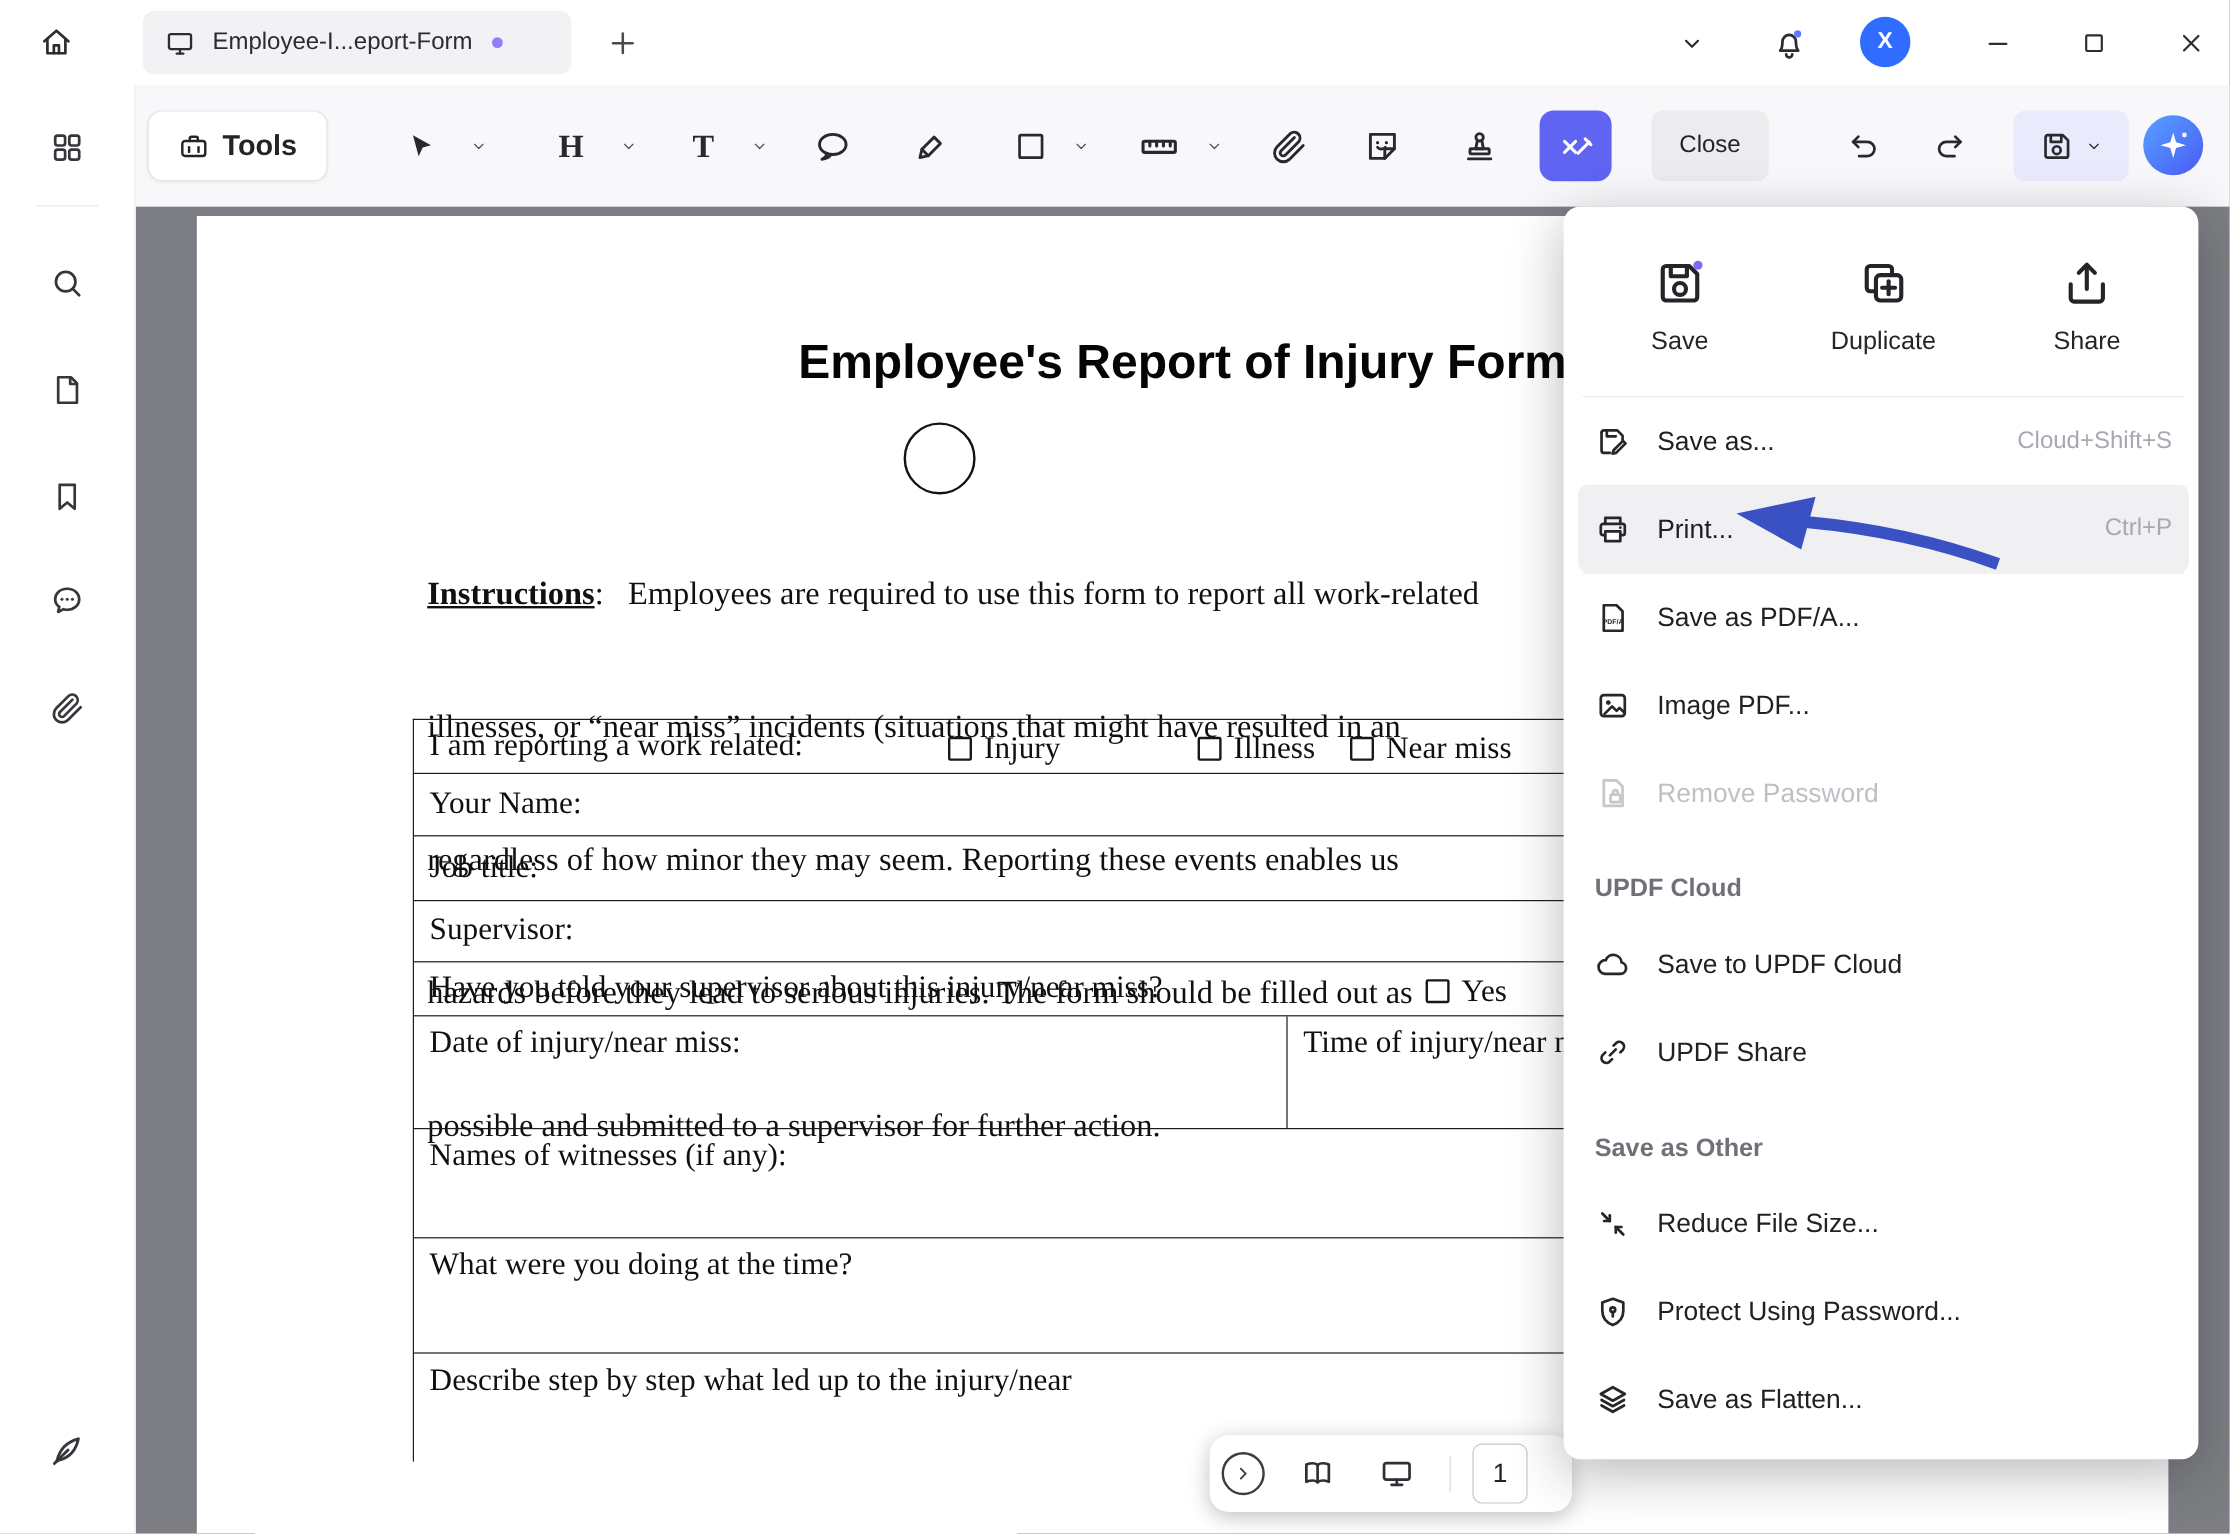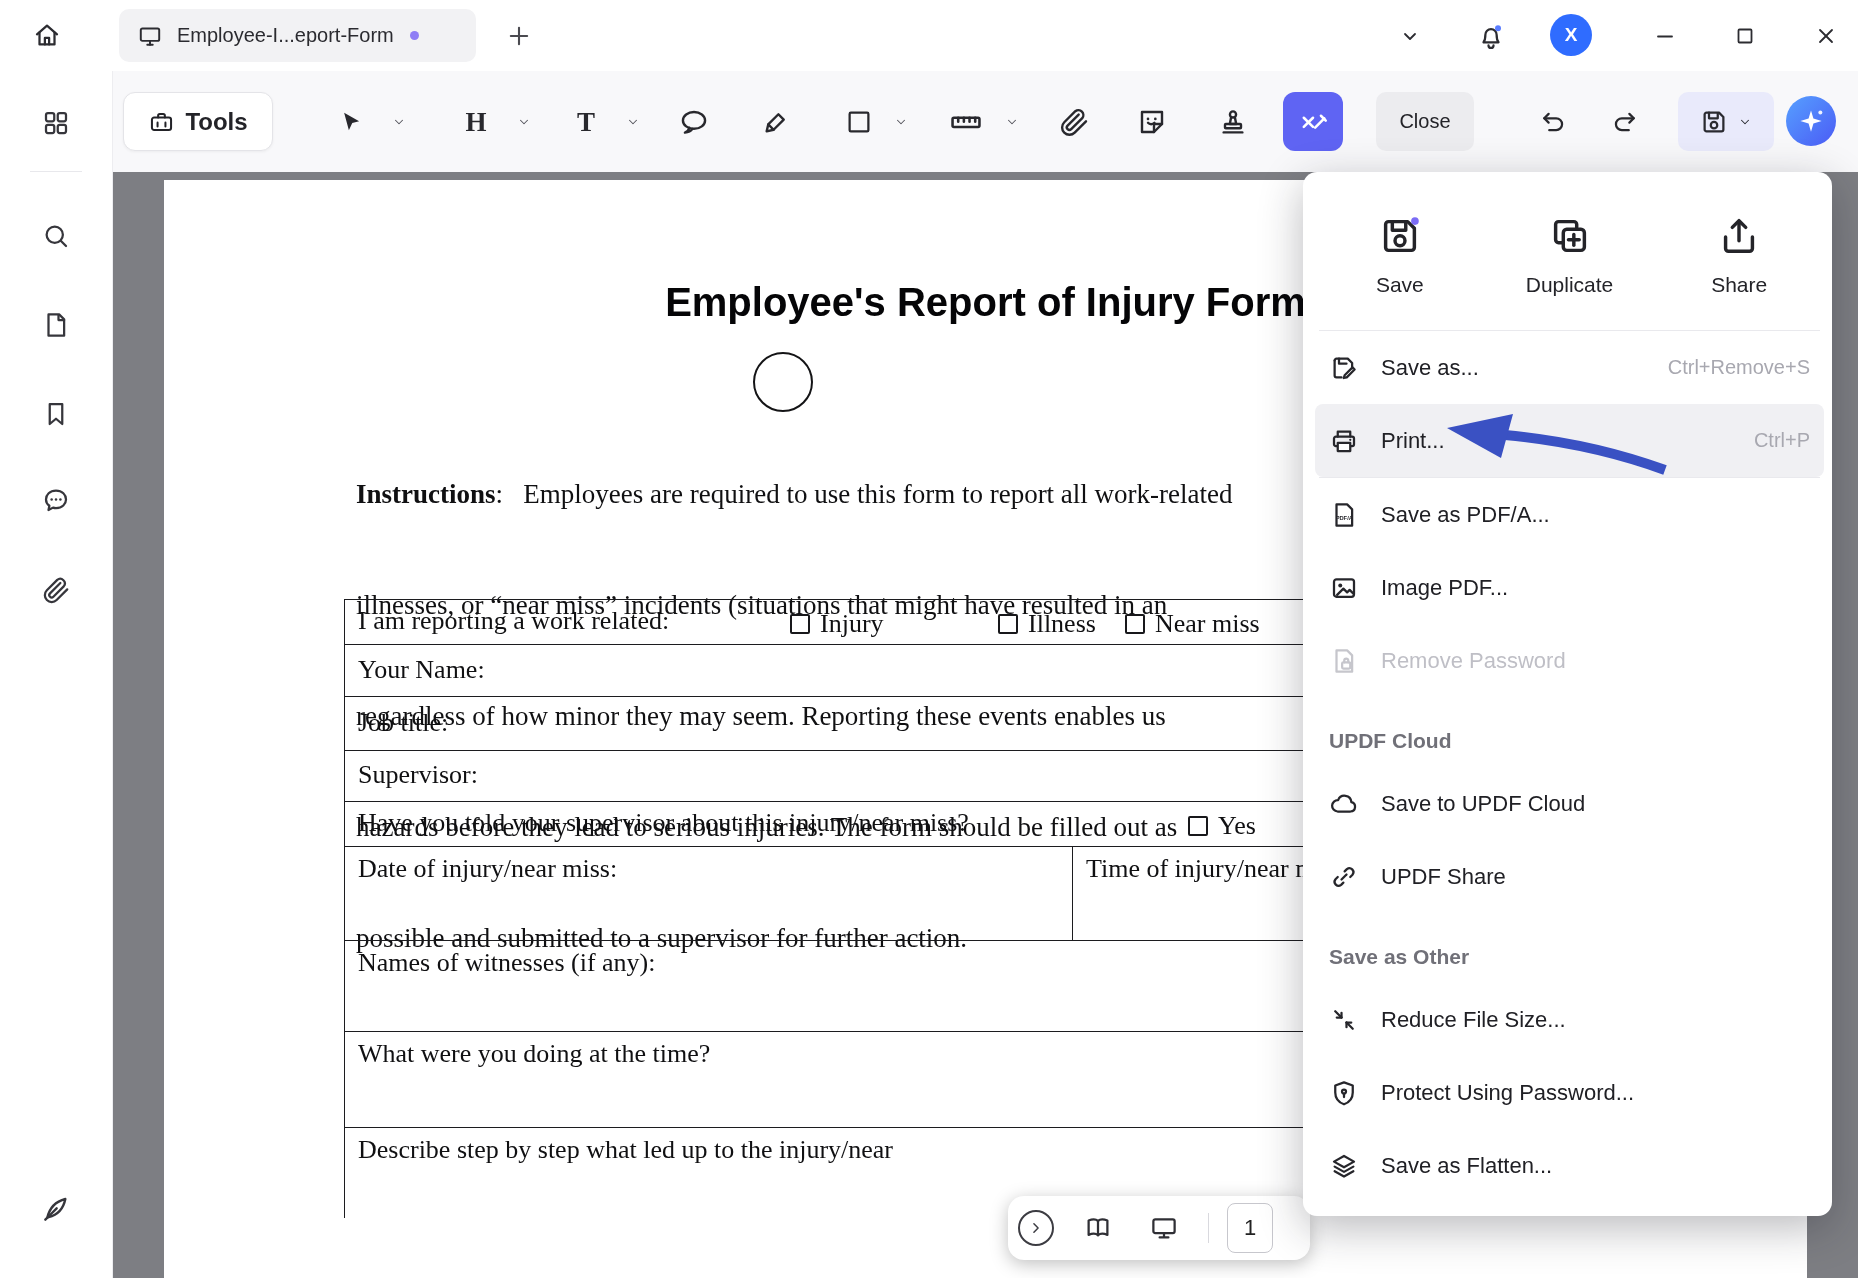--- a/index.html
+++ b/index.html
@@ -47,21 +47,21 @@
            background:linear-gradient(135deg,#56a0ff 0%,#4b5bf5 100%); display:flex; align-items:center; justify-content:center;}
 
   
   .docarea{ position:absolute; left:113px; top:172px; width:1745px; height:1106px; background:#7d7e83; overflow:hidden; }
   .page{ position:absolute; left:51px; top:8px; width:1643px; height:1200px; background:#fff; overflow:hidden;
          font-family:"Liberation Serif", serif; color:#101012; }
   .doc-title{ position:absolute; left:0; top:100px; width:100%; text-align:center;
               font-family:"Liberation Sans", sans-serif; font-weight:bold; font-size:40px; color:#050507; }
   .annot-circle{ position:absolute; left:589px; top:172px; width:60px; height:60px; border:2.5px solid #141416; border-radius:50%; }
   .instr{ position:absolute; left:192px; top:222px; font-size:27px; line-height:37px; white-space:pre; }
-  .instr b{ font-weight:bold; }
+  .instr b{ font-weight:bold;text-decoration:underline; }
 
   .ftable{ position:absolute; left:180px; top:419px; width:1271px; border-top:1.5px solid #1c1c1f; border-left:1.5px solid #1c1c1f; }
   .frow{ position:relative; border-bottom:1.5px solid #1c1c1f; font-size:26px; }
   .frow .lbl{ position:absolute; left:13px; }
   .vcenter .lbl{ top:50%; transform:translateY(-54%); }
   .vtop .lbl{ top:7px; }
   .opt{ position:absolute; display:flex; align-items:center; gap:10px; }
   .cbx{ width:20px; height:20px; border:2.2px solid #18181b; border-radius:2px; }
   .dt-div{ position:absolute; left:727px; top:0; bottom:0; border-left:1.5px solid #1c1c1f; }
   .dt-right{ position:absolute; left:741px; top:7px; }
@@ -500,21 +500,21 @@
     <div class="m-div"></div>
 
     <div class="m-item">
       <svg class="i mi" viewBox="0 0 24 24">
         <path d="M4.5 6 a1.5 1.5 0 0 1 1.5 -1.5 H15 L18.5 8 V11"></path>
         <path d="M4.5 6 V18 a1.5 1.5 0 0 0 1.5 1.5 H10"></path>
         <path d="M8 4.5 V8.5 H14"></path>
         <path d="M13.5 19.8 L19.8 13.5 L21.5 15.2 L15.2 21.5 L12.8 22 Z" transform="translate(-1,-2)"></path>
       </svg>
       <span>Save as...</span>
-      <span class="shortcut">Ctrl+Remove+S</span>
+      <span class="shortcut">Cloud+Shift+S</span>
     </div>
 
     <div class="m-item hl">
       <svg class="i mi" viewBox="0 0 24 24">
         <path d="M7 8.5 V4.5 H17 V8.5"></path>
         <rect x="4" y="8.5" width="16" height="7.5" rx="1.5"></rect>
         <path d="M7 13.5 H17 V20 H7 Z" fill="#ffffff"></path>
         <circle cx="17" cy="11" r="0.9" fill="currentColor" stroke="none"></circle>
       </svg>
       <span>Print...</span>

